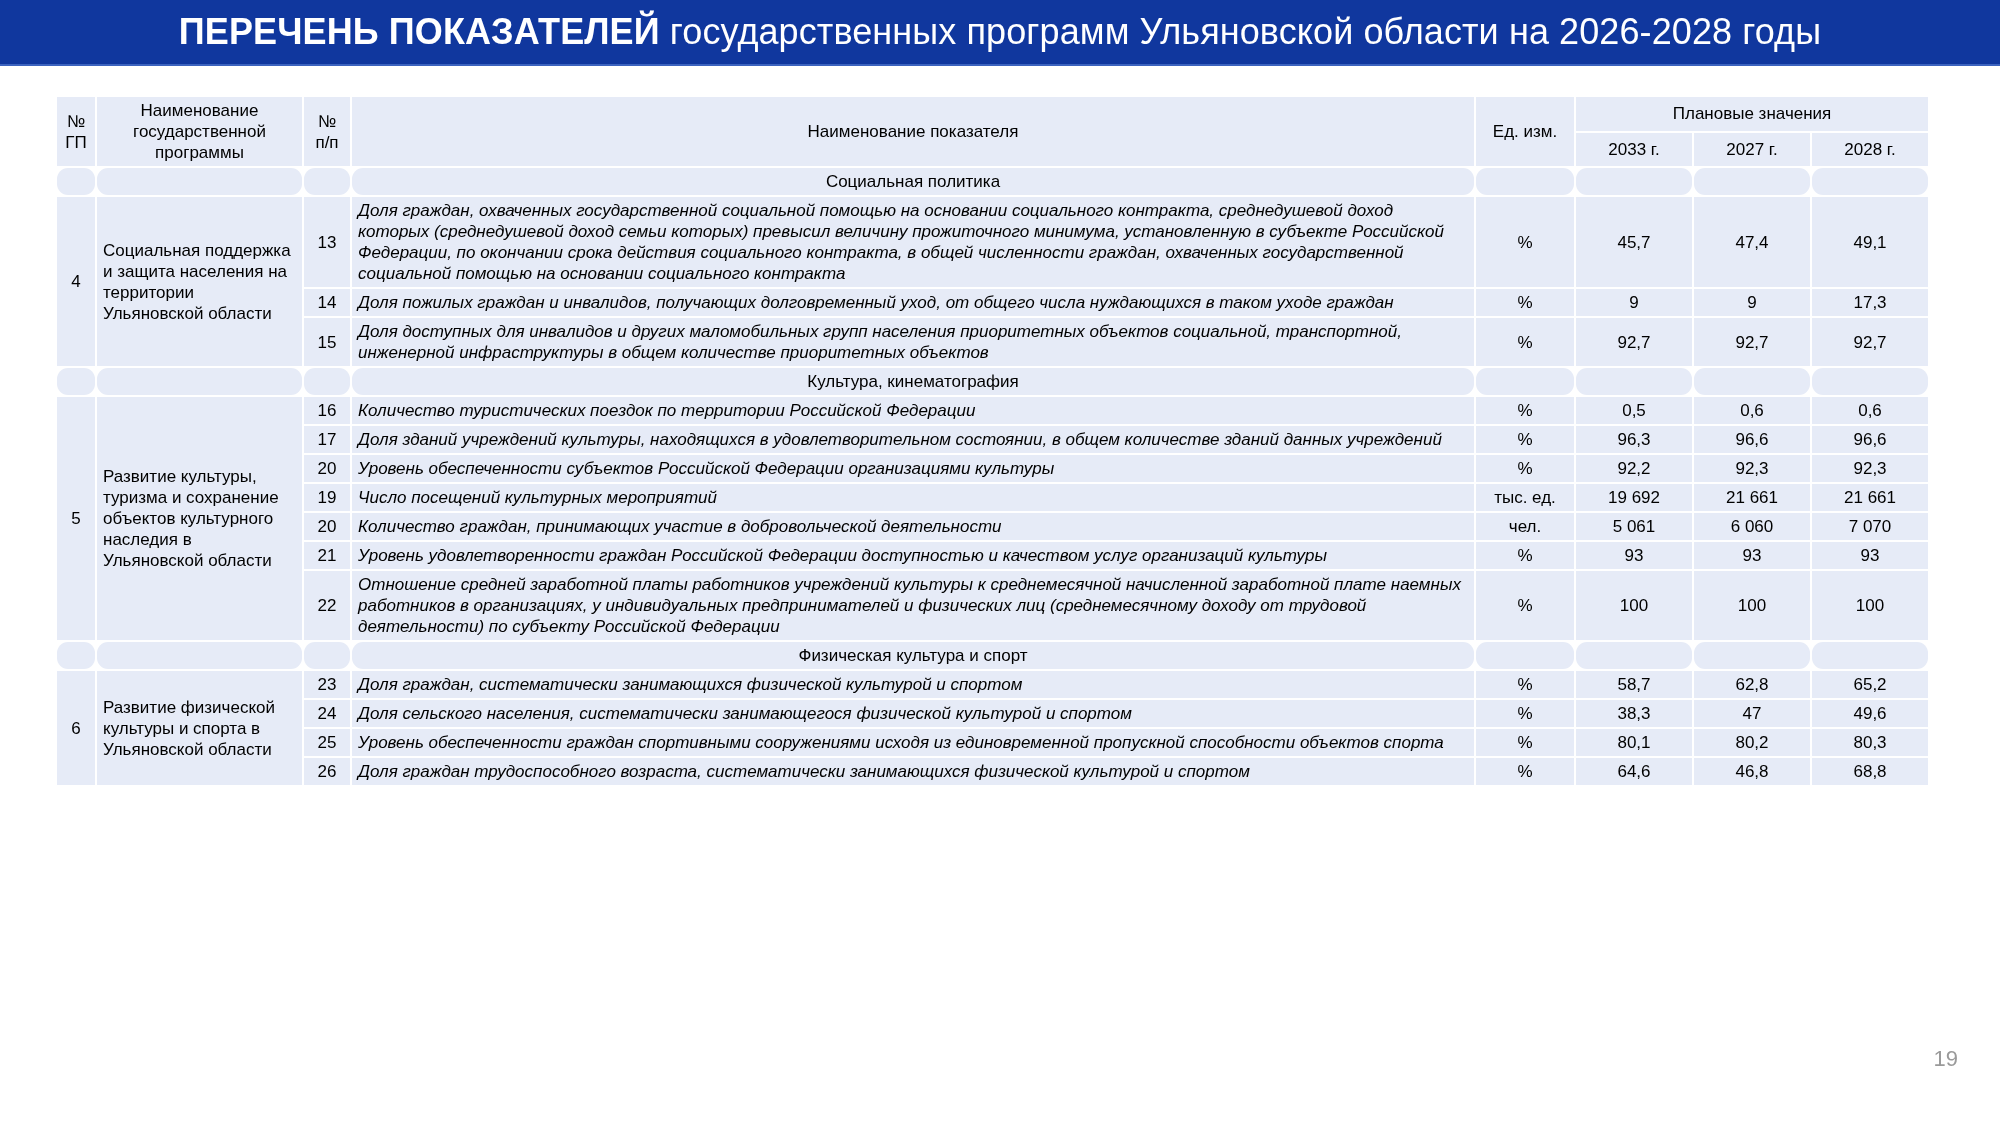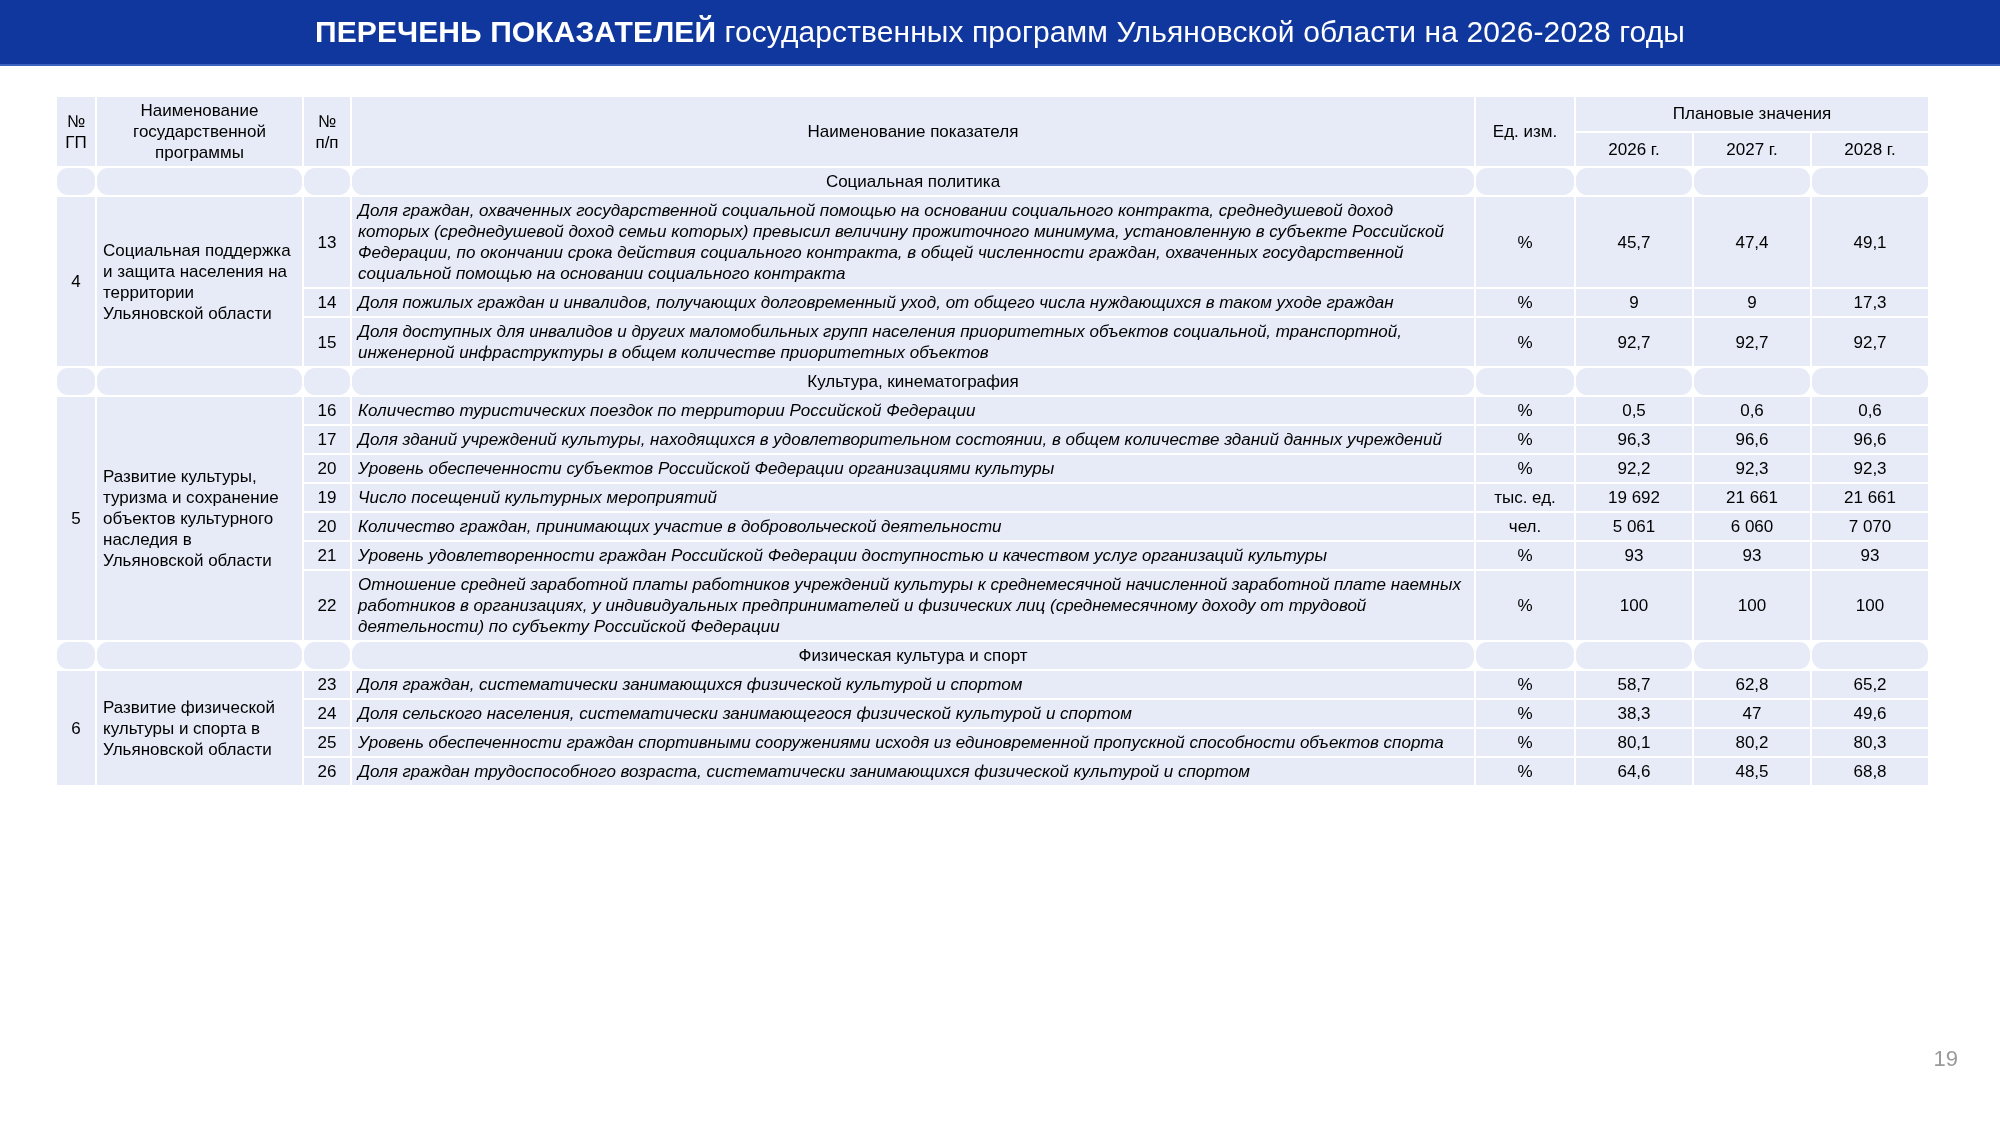--- a/index.html
+++ b/index.html
@@ -23,21 +23,21 @@
     height: 66px;
     background: #10379E;
     display: flex;
     align-items: center;
     justify-content: center;
     box-sizing: border-box;
     border-bottom: 2px solid #3c63bf;
   }
   .banner-title {
     color: #ffffff;
-    font-size: 30px;
+    font-size: 36px;
     line-height: 34px;
     white-space: nowrap;
     letter-spacing: 0.1px;
   }
   .banner-title .strong {
     font-weight: bold;
   }
 
   
   .table-wrap {
@@ -150,21 +150,21 @@
           <th class="hdr-cell" rowspan="2">Наименование государственной программы</th>
           <th class="hdr-cell" rowspan="2">
             <div>№</div>
             <div>п/п</div>
           </th>
           <th class="hdr-cell" rowspan="2">Наименование показателя</th>
           <th class="hdr-cell" rowspan="2">Ед. изм.</th>
           <th class="hdr-cell" colspan="3">Плановые значения</th>
         </tr>
         <tr>
-          <th class="hdr-cell">2026 г.</th>
+          <th class="hdr-cell">2033 г.</th>
           <th class="hdr-cell">2027 г.</th>
           <th class="hdr-cell">2028 г.</th>
         </tr>
         <tr class="section-row">
           <td class="blank-cell"></td>
           <td class="blank-cell"></td>
           <td class="blank-cell"></td>
           <td>Социальная политика</td>
           <td class="blank-cell"></td>
           <td class="blank-cell"></td>
@@ -299,20 +299,20 @@
           <td class="num-cell">%</td>
           <td class="num-cell">80,1</td>
           <td class="num-cell">80,2</td>
           <td class="num-cell">80,3</td>
         </tr>
         <tr>
           <td class="num-cell">26</td>
           <td class="ind-text">Доля граждан трудоспособного возраста, систематически занимающихся физической культурой и спортом</td>
           <td class="num-cell">%</td>
           <td class="num-cell">64,6</td>
-          <td class="num-cell">48,5</td>
+          <td class="num-cell">46,8</td>
           <td class="num-cell">68,8</td>
         </tr>
       </tbody>
   </table>
 </div>
 
 <div class="page-num">19</div>
 
 </body></html>

